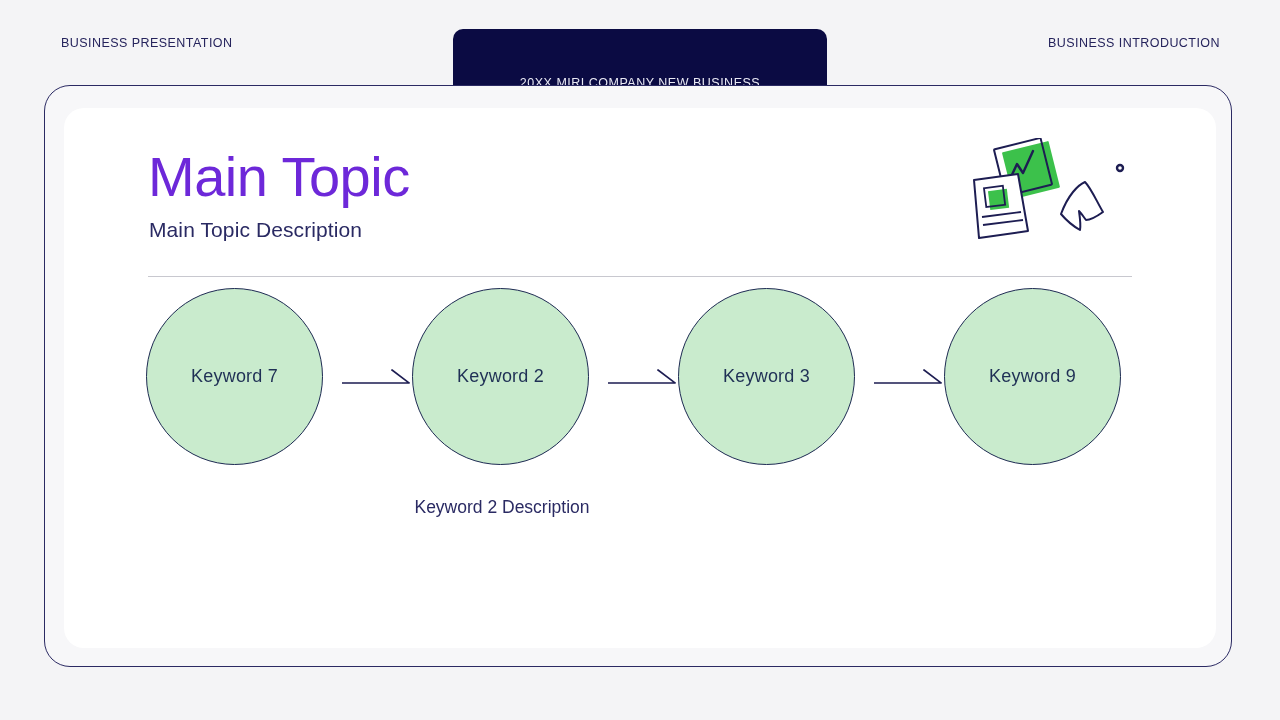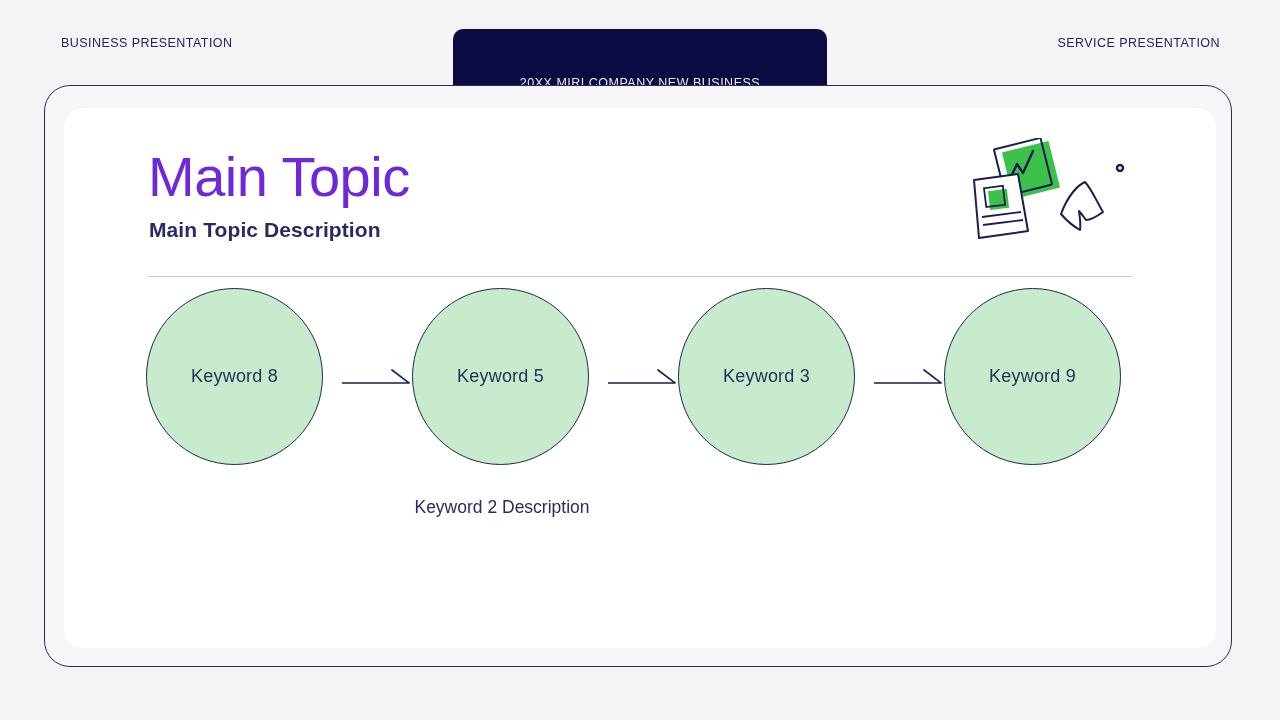--- a/index.html
+++ b/index.html
@@ -89,21 +89,21 @@
     color: #6d28d9;
     letter-spacing: -0.5px;
     white-space: nowrap;
   }
 
   .main-subtitle {
     position: absolute;
     left: 149px;
     top: 218px;
     font-size: 21px;
-    font-weight: 700;
+    font-weight: 400;
     color: #2a2a63;
     letter-spacing: 0.1px;
     white-space: nowrap;
   }
 
   .divider {
     position: absolute;
     left: 148px;
     top: 276px;
     width: 984px;
@@ -185,21 +185,21 @@
 <body>
 
 <div class="top-bar">
 
   <div class="top-label left">BUSINESS PRESENTATION</div>
 
   <div class="title-banner">
     <span class="title-banner-text">20XX MIRI COMPANY NEW  BUSINESS</span>
   </div>
 
-  <div class="top-label right">SERVICE PRESENTATION</div>
+  <div class="top-label right">BUSINESS INTRODUCTION</div>
 </div>
 
 <div class="frame">
   <div class="inner-card"></div>
 </div>
 
 <div class="main-title">Main Topic</div>
 
 <div class="main-subtitle">Main Topic Description</div>
 
@@ -227,33 +227,33 @@
              C130,80 131,87 130,92 C123,88 116,82 111,76 Z" fill="#ffffff" stroke="#1d1d52" stroke-width="2" stroke-linejoin="round"></path>
 
     <circle cx="170" cy="30" r="3" fill="none" stroke="#1d1d52" stroke-width="2.4"></circle>
   </svg>
 </div>
 
 <div class="flow">
 
   <div class="node node-0">
     <div class="circle">
-      <span class="circle-label">Keyword 8</span>
+      <span class="circle-label">Keyword 7</span>
     </div>
   </div>
 
   <div class="arrow arrow-0">
     <svg width="70" height="26" viewBox="0 0 70 26" fill="none">
       <path d="M0,19 L66,19 M50,6 L67,19" stroke="#1d1d52" stroke-width="1.6" stroke-linecap="square" fill="none"></path>
     </svg>
   </div>
 
   <div class="node node-1">
     <div class="circle">
-      <span class="circle-label">Keyword 5</span>
+      <span class="circle-label">Keyword 2</span>
     </div>
     <div class="node-desc">Keyword 2 Description</div>
   </div>
 
   <div class="arrow arrow-1">
     <svg width="70" height="26" viewBox="0 0 70 26" fill="none">
       <path d="M0,19 L66,19 M50,6 L67,19" stroke="#1d1d52" stroke-width="1.6" stroke-linecap="square" fill="none"></path>
     </svg>
   </div>
 

